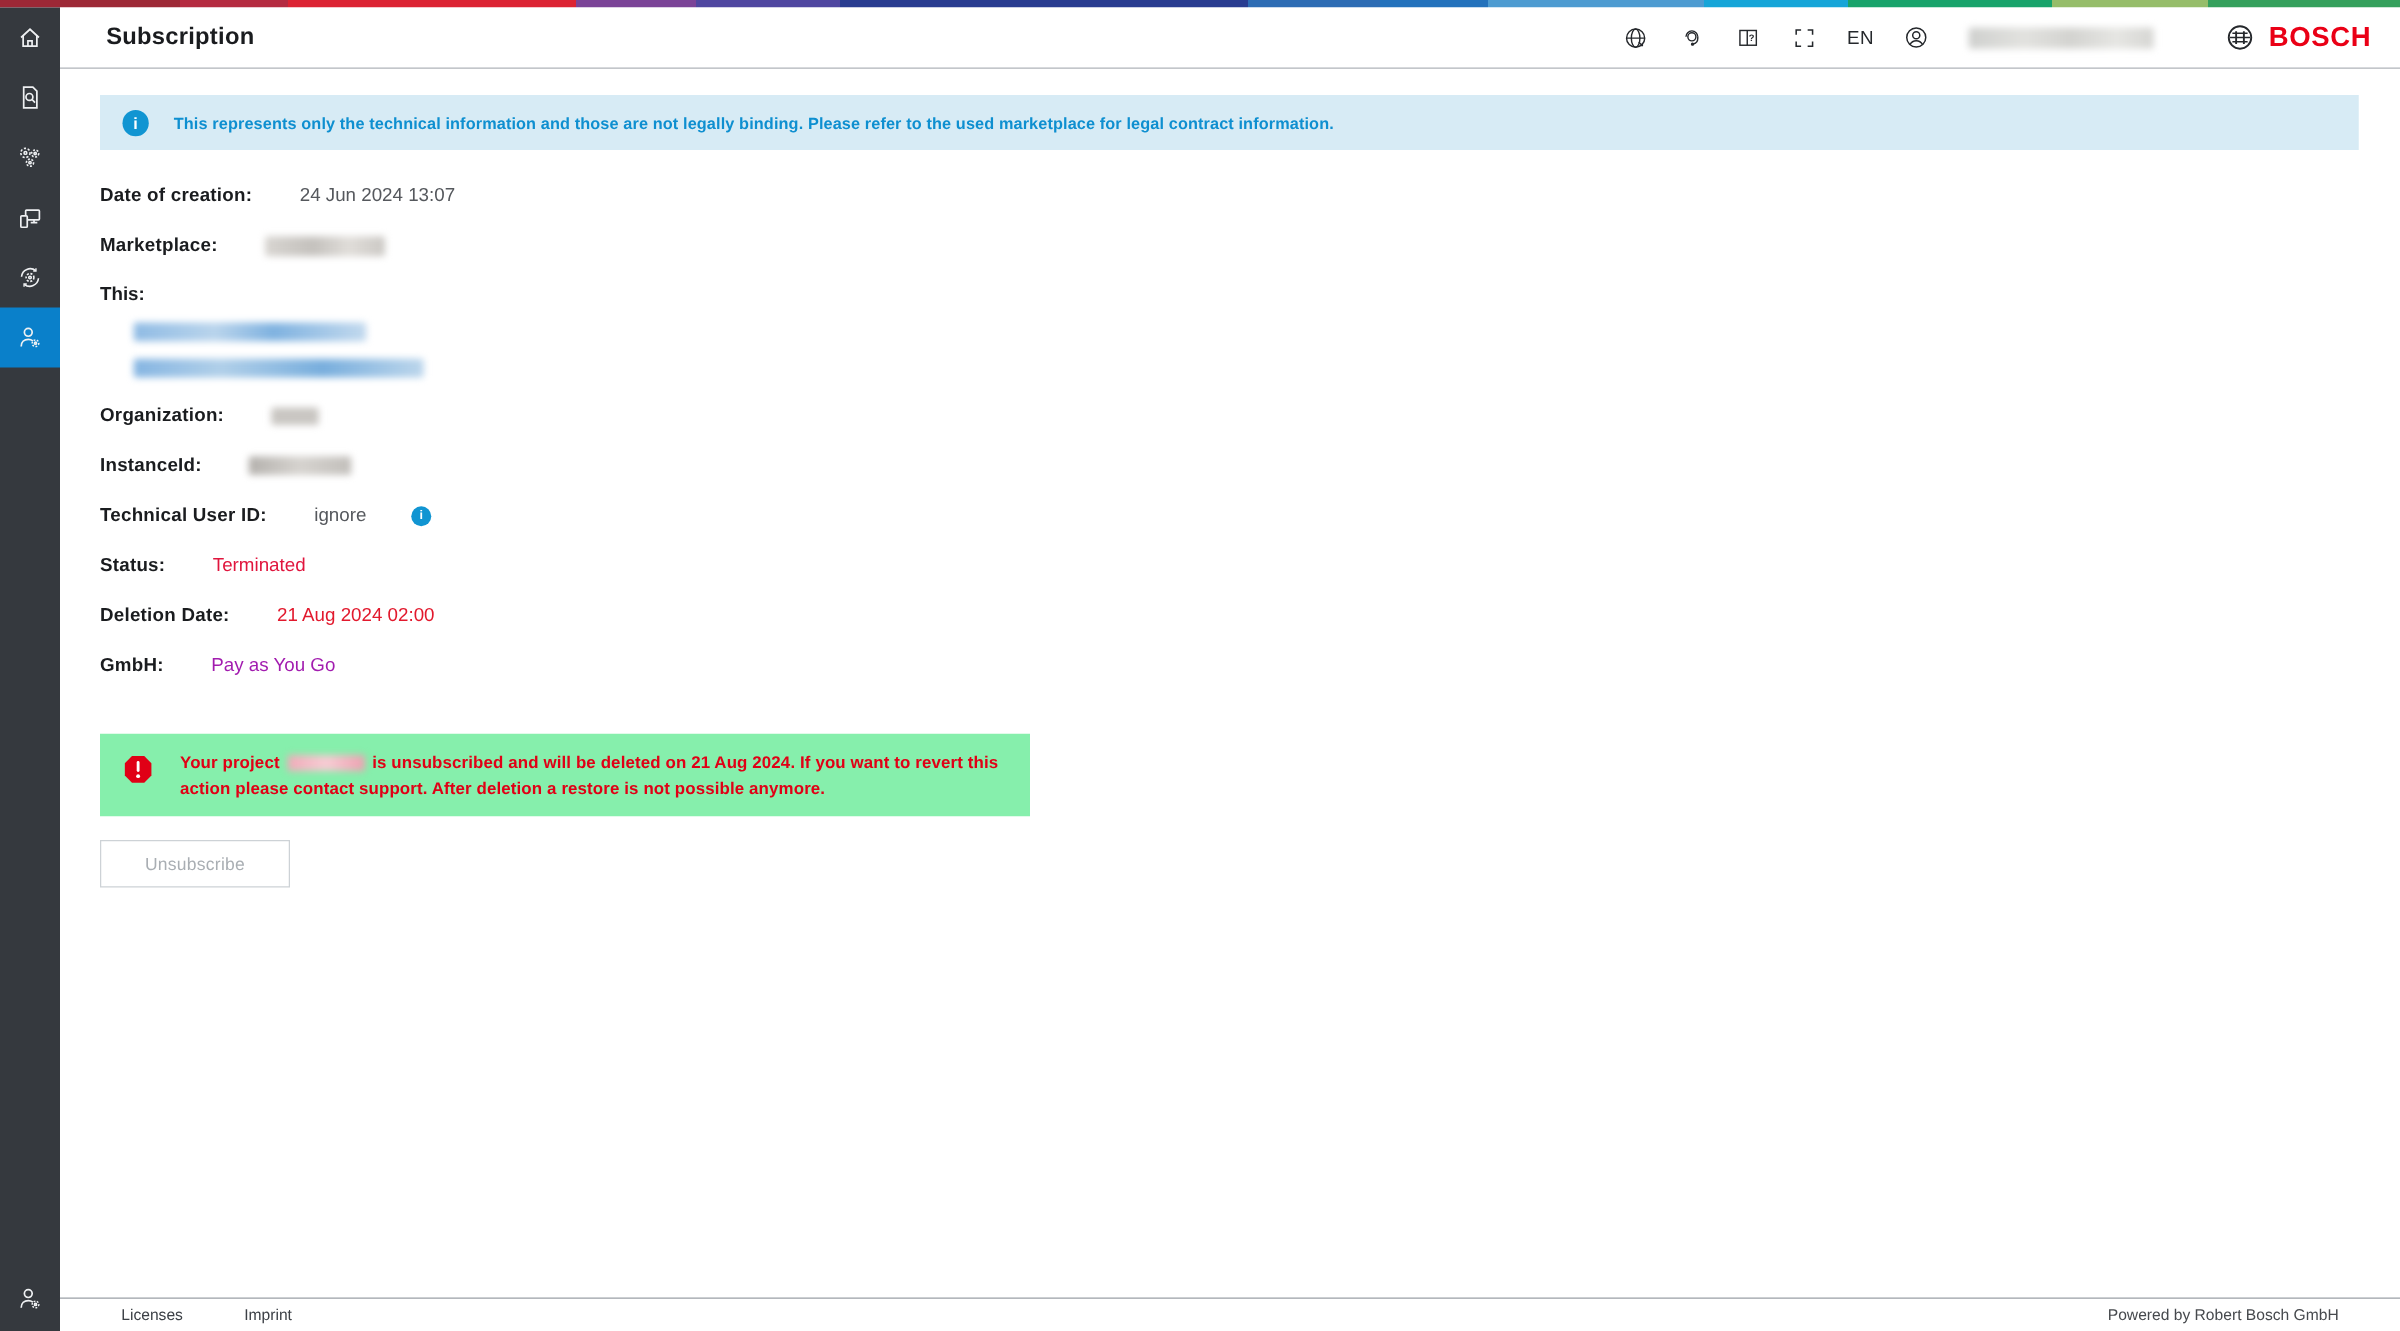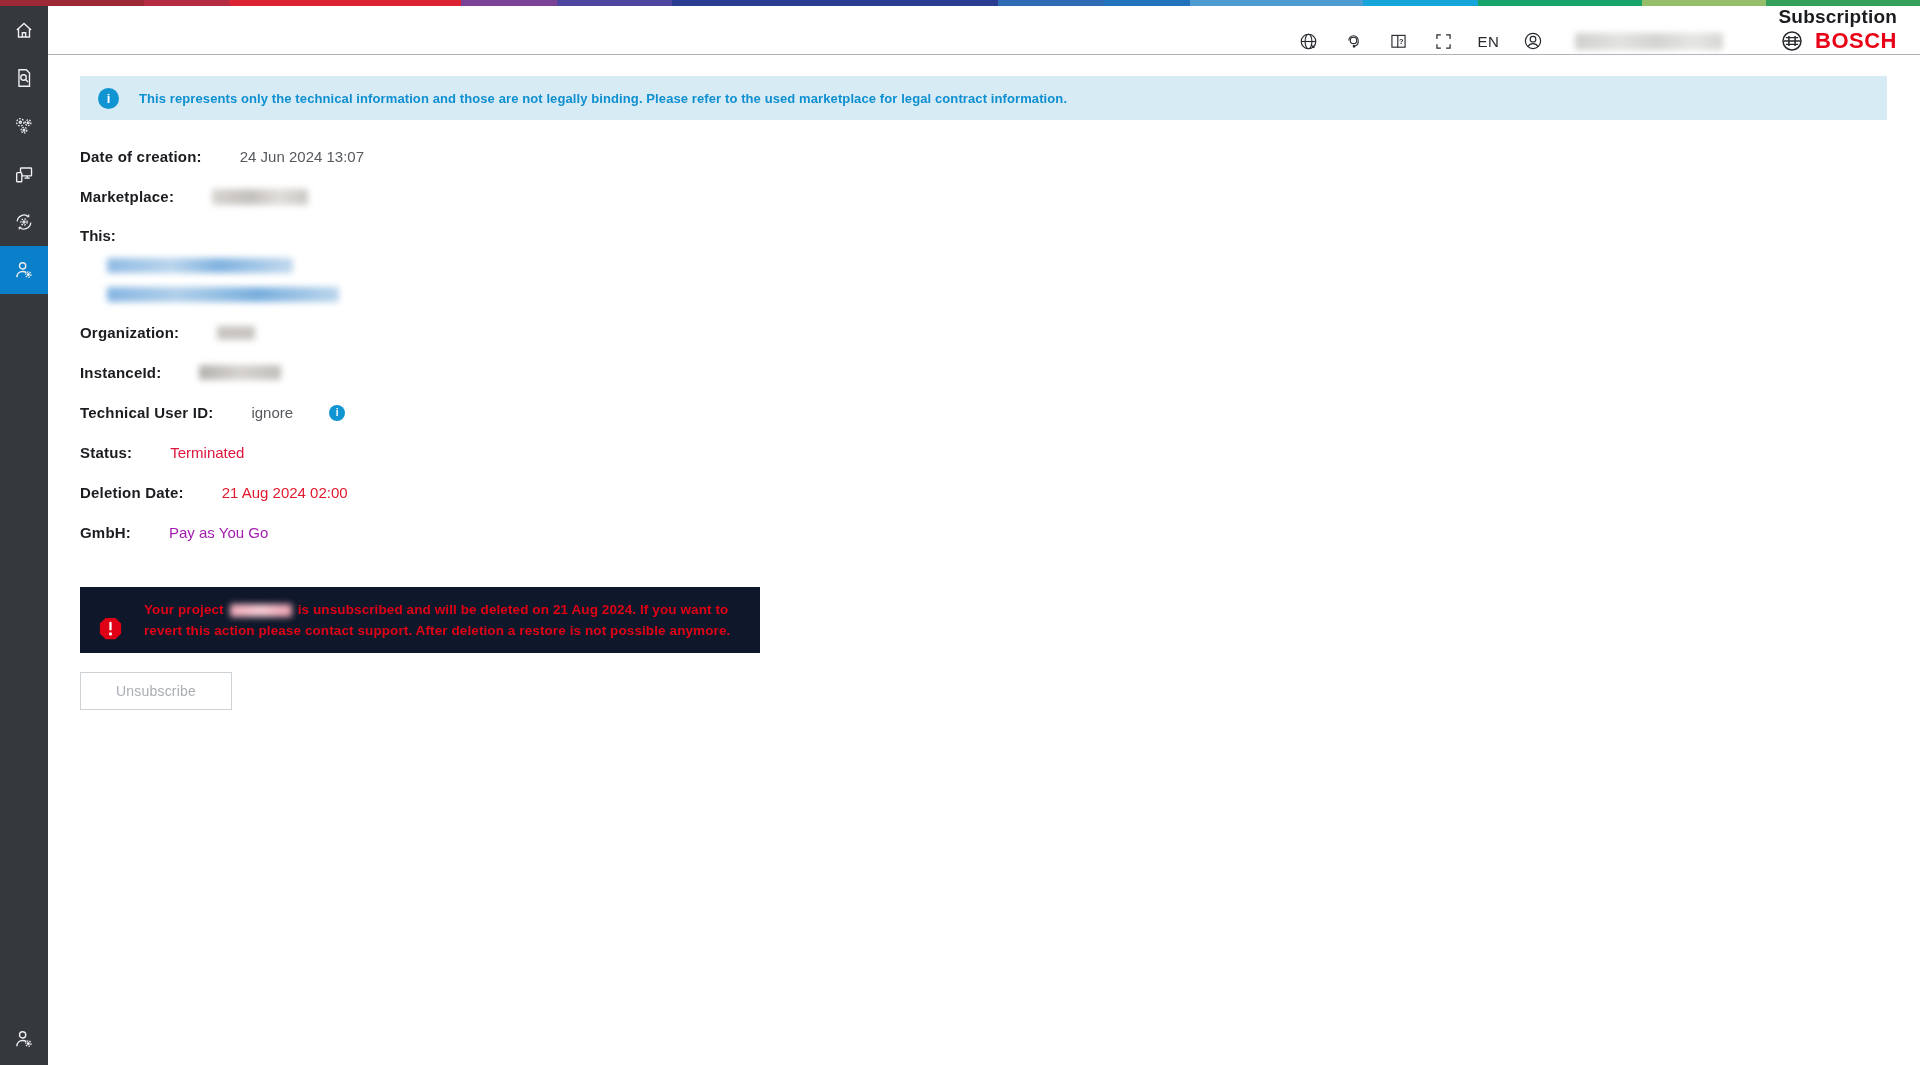--- a/index.html
+++ b/index.html
@@ -18,22 +18,22 @@
   .sidebar { width:48px; background:#35393e; display:flex; flex-direction:column;
              align-items:center; flex-shrink:0; }
   .side-item { width:48px; height:48px; display:flex; align-items:center; justify-content:center;
                color:#eef0f2; cursor:pointer; }
   .side-item.active { background:#0a80ca; }
   .side-spacer { flex:1; }
   .side-item.bottom { margin-bottom:2px; }
 
   
   .rightcol { flex:1; display:flex; flex-direction:column; min-width:0; }
-  .header { height:49px; border-bottom:1px solid #b0b4b9; display:flex; align-items:flex-end;
-            padding:0 23px 0 37px; background:#fff;flex-direction:column; }
+  .header { height:49px; border-bottom:1px solid #b0b4b9; display:flex; align-items:center;
+            padding:0 23px 0 37px; background:#fff; }
   .page-title { font-size:19px; font-weight:bold; color:#1a1c1f; letter-spacing:.2px; }
   .header-right { margin-left:auto; display:flex; align-items:center; gap:23px; }
   .hicon { width:22px; height:22px; display:flex; align-items:center; justify-content:center;
            color:#25282c; cursor:pointer; }
   .lang { font-size:15px; color:#25282c; cursor:pointer; letter-spacing:.3px; }
   .blur-box { border-radius:2px; filter:blur(3px); }
   .user-name-blur { width:148px; height:17px; margin-left:8px;
      background:linear-gradient(90deg,#cfd0ce,#e2e2df 30%,#d3d3d0 55%,#e6e6e3 80%,#d6d6d3); }
   .brand { display:flex; align-items:center; gap:11px; margin-left:34px; cursor:default; }
   .bosch-word { font-size:22px; font-weight:bold; color:#ea0016; letter-spacing:.5px;
@@ -65,22 +65,22 @@
   .owner-line { height:15px; margin-bottom:14px; }
   .blur-mkt  { width:96px; height:16px; background:linear-gradient(90deg,#d8d5d1,#c4c1bd 40%,#e0ddd9 70%,#cbc8c4); }
   .blur-own1 { width:186px; height:15px; background:linear-gradient(90deg,#8fbbe4,#b9d4ec 35%,#7fb2e0 60%,#c2d9ee); }
   .blur-own2 { width:232px; height:15px; background:linear-gradient(90deg,#85b5e2,#b0cfe9 30%,#78aedd 65%,#bcd6ec); }
   .blur-org  { width:38px; height:14px; background:#c9c6c2; }
   .blur-inst { width:82px; height:15px; background:linear-gradient(90deg,#b4b1ad,#d6d3cf 50%,#c2bfbb); }
   .blur-cost { width:58px; height:14px; background:linear-gradient(90deg,#c2bfbb,#dad7d3 60%,#c6c3bf); }
   .blur-proj { width:62px; height:13px; display:inline-block; vertical-align:middle; margin:0 6px;
                background:linear-gradient(90deg,#f0aab9,#f7ccd4 50%,#eda0b1); }
 
-  .warn-banner { margin-top:45px; width:680px; background:#0f172a; display:flex; gap:21px;
-                 padding:12px 18px; align-items:flex-end; }
+  .warn-banner { margin-top:45px; width:744px; background:#86efac; display:flex; gap:21px;
+                 padding:12px 18px; align-items:flex-start; }
   .warn-banner .txt { color:#e00016; font-size:13.5px; font-weight:bold; line-height:21px;
                       letter-spacing:.1px; }
   .warn-icon { flex-shrink:0; margin-top:4px; }
 
   .btn-unsub { margin-top:19px; width:152px; height:38px; background:#fff;
                border:1px solid #cdd2d6; color:#a9aeb3; font-size:14px;
                font-family:inherit; letter-spacing:.2px; cursor:default; }
 
   
   .footer { height:27px; border-top:1px solid #9aa0a6; display:flex; align-items:center;
@@ -294,14 +294,19 @@
             <rect x="10.9" y="5.6" width="2.2" height="8.4" rx="1.1" fill="#fff"></rect>
             <circle cx="12" cy="17.2" r="1.5" fill="#fff"></circle>
           </svg>
         </span>
         <span class="txt"><span>Your project</span><span class="blur-box blur-proj"></span><span>is unsubscribed and will be deleted on 21 Aug 2024. If you want to revert this action please contact support. After deletion a restore is not possible anymore.</span></span>
       </div>
 
       <button class="btn-unsub" disabled="">Unsubscribe</button>
     </main>
 
+    <footer class="footer">
+      <span class="flink">Licenses</span>
+      <span class="flink">Imprint</span>
+      <span class="powered">Powered by Robert Bosch GmbH</span>
+    </footer>
   </div>
 </div>
 
 </body></html>

